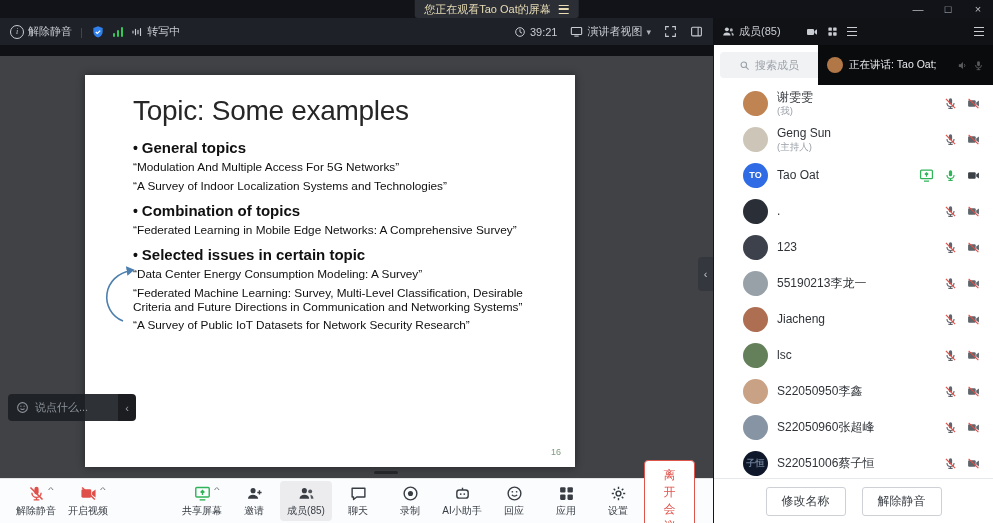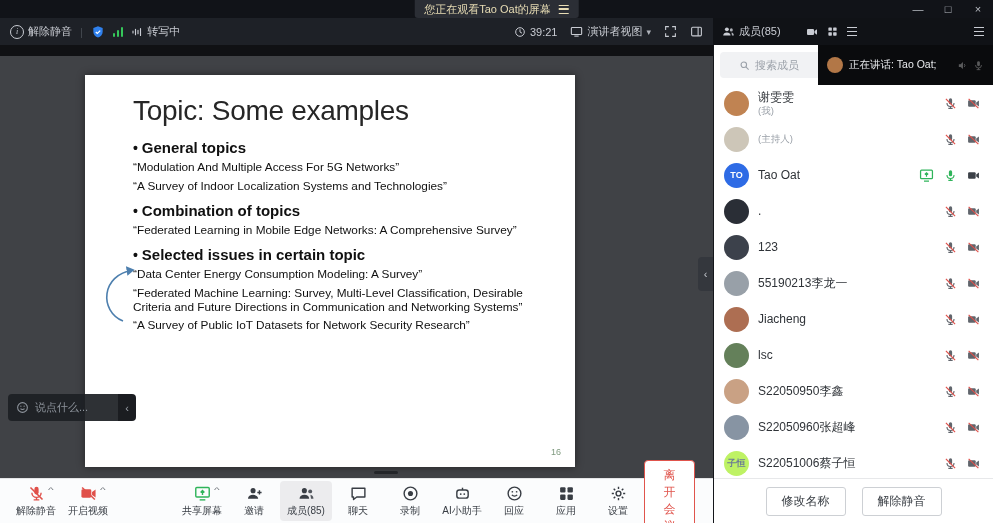--- a/index.html
+++ b/index.html
@@ -65,21 +65,21 @@
   .panel-header{height:40px;flex:0 0 auto;display:flex;}
   .search-zone{width:104px;display:flex;align-items:center;padding:0 4px 0 6px;box-sizing:border-box;background:#fff;}
   .search-pill{flex:1;height:26px;background:#f1f2f4;border-radius:4px;display:flex;align-items:center;gap:5px;padding:0 19px;color:#9aa0a8;}
   .search-pill input{border:0;background:transparent;outline:0;width:56px;font-size:11px;color:#333;font-family:inherit;padding:0;}
   .search-pill input::placeholder{color:#9aa0a8;}
   .speaking-zone{flex:1;background:#0a0b0d;display:flex;align-items:center;gap:6px;padding:0 9px;color:#e8eaed;font-size:10.5px;}
   .spk-avatar{width:16px;height:16px;border-radius:50%;background:#b27747;flex:0 0 auto;}
   .spk-icons{margin-left:auto;display:flex;gap:5px;opacity:.32;color:#fff;}
 
   .member-list{flex:1;overflow:hidden;}
-  .mrow{height:36px;display:flex;align-items:center;gap:9px;padding:0 13px 0 10px;cursor:pointer;}
+  .mrow{height:36px;display:flex;align-items:center;gap:9px;padding:0 13px 0 10px;cursor:pointer;margin-left:19px;}
   .avatar{width:25px;height:25px;border-radius:50%;flex:0 0 auto;display:flex;align-items:center;justify-content:center;
           color:#fff;font-size:9px;font-weight:700;letter-spacing:.2px;}
   .m-info{flex:1;display:flex;flex-direction:column;line-height:1.2;min-width:0;}
   .m-name{font-size:12px;color:#2f3338;white-space:nowrap;overflow:hidden;text-overflow:ellipsis;}
   .m-sub{font-size:9.5px;color:#9aa0a8;}
   .m-sub:empty{display:none;}
   .m-status{display:flex;gap:10px;align-items:center;color:#60656c;}
   .st-ic{width:13px;height:13px;}
   .green-ic{color:#2fb45a;}
   .dark-ic{color:#3c4148;}
@@ -363,20 +363,21 @@
               <use href="#s-cam-off"></use>
             </svg>
         </div>
       </div>
 
       <div class="mrow">
         <div class="avatar" style="background:#cdc6b8">
             <span></span>
           </div>
         <div class="m-info">
+            <span class="m-name">Geng Sun</span>
             <span class="m-sub">(主持人)</span>
           </div>
         <div class="m-status">
           <svg class="st-ic">
               <use href="#s-mic-off"></use>
             </svg>
           <svg class="st-ic">
               <use href="#s-cam-off"></use>
             </svg>
         </div>
@@ -515,21 +516,21 @@
           <svg class="st-ic">
               <use href="#s-mic-off"></use>
             </svg>
           <svg class="st-ic">
               <use href="#s-cam-off"></use>
             </svg>
         </div>
       </div>
 
       <div class="mrow">
-        <div class="avatar" style="background:#bef264;color:#6b7b96">
+        <div class="avatar" style="background:#0f172a;color:#6b7b96">
             <span>子恒</span>
           </div>
         <div class="m-info">
             <span class="m-name">S22051006蔡子恒</span>
           </div>
         <div class="m-status">
           <svg class="st-ic">
               <use href="#s-mic-off"></use>
             </svg>
           <svg class="st-ic">

